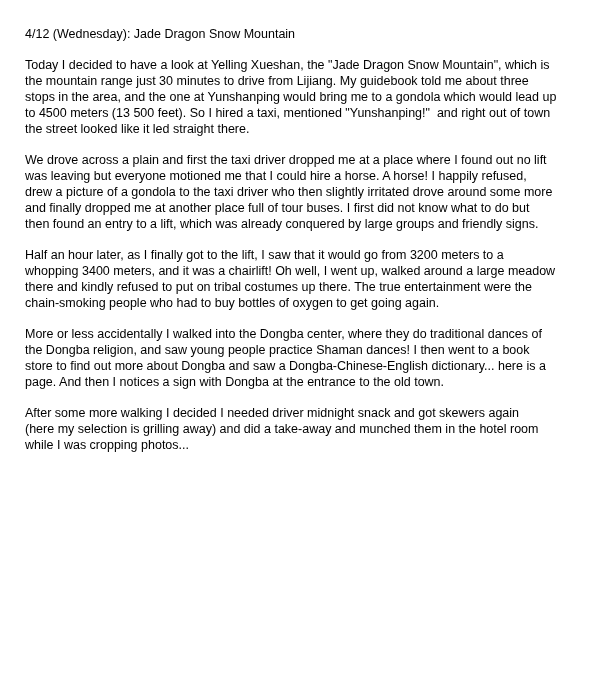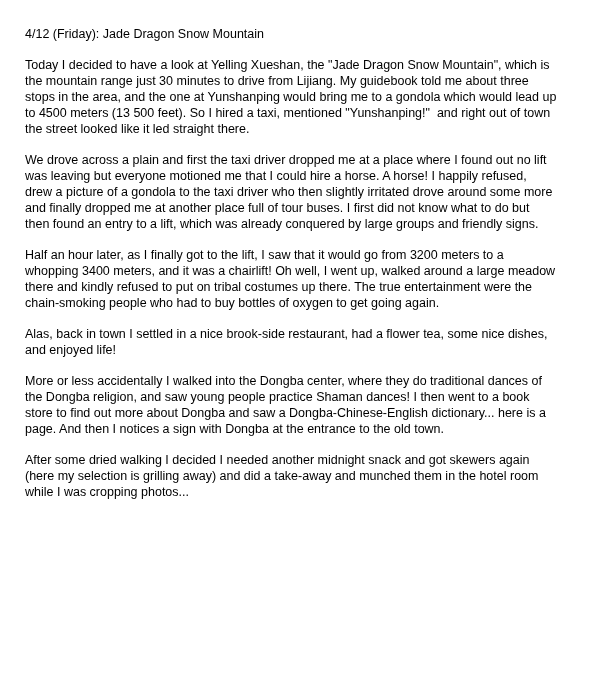--- a/index.html
+++ b/index.html
@@ -27,37 +27,35 @@
   .doc p {
     margin: 14px 0 15px 0;
     width: 572px;
     white-space: pre-wrap;
   }
 </style>
 </head>
 <body>
 
 <div class="doc">
-  <div class="entry-title">4/12 (Friday): Jade Dragon Snow Mountain</div>
+  <div class="entry-title">4/12 (Wednesday): Jade Dragon Snow Mountain</div>
   <p>Today I decided to have a look at Yelling Xueshan, the "Jade Dragon Snow Mountain", which is
 the mountain range just 30 minutes to drive from Lijiang. My guidebook told me about three
 stops in the area, and the one at Yunshanping would bring me to a gondola which would lead up
 to 4500 meters (13 500 feet). So I hired a taxi, mentioned "Yunshanping!"  and right out of town
 the street looked like it led straight there.</p>
   <p>We drove across a plain and first the taxi driver dropped me at a place where I found out no lift
 was leaving but everyone motioned me that I could hire a horse. A horse! I happily refused,
 drew a picture of a gondola to the taxi driver who then slightly irritated drove around some more
 and finally dropped me at another place full of tour buses. I first did not know what to do but
 then found an entry to a lift, which was already conquered by large groups and friendly signs.</p>
   <p>Half an hour later, as I finally got to the lift, I saw that it would go from 3200 meters to a
 whopping 3400 meters, and it was a chairlift! Oh well, I went up, walked around a large meadow
 there and kindly refused to put on tribal costumes up there. The true entertainment were the
 chain-smoking people who had to buy bottles of oxygen to get going again.</p>
-  <p>Alas, back in town I settled in a nice brook-side restaurant, had a flower tea, some nice dishes,
-and enjoyed life!</p>
   <p>More or less accidentally I walked into the Dongba center, where they do traditional dances of
 the Dongba religion, and saw young people practice Shaman dances! I then went to a book
 store to find out more about Dongba and saw a Dongba-Chinese-English dictionary... here is a
 page. And then I notices a sign with Dongba at the entrance to the old town.</p>
-  <p>After some dried walking I decided I needed another midnight snack and got skewers again
+  <p>After some more walking I decided I needed driver midnight snack and got skewers again
 (here my selection is grilling away) and did a take-away and munched them in the hotel room
 while I was cropping photos...</p>
 </div>
 
 </body></html>

